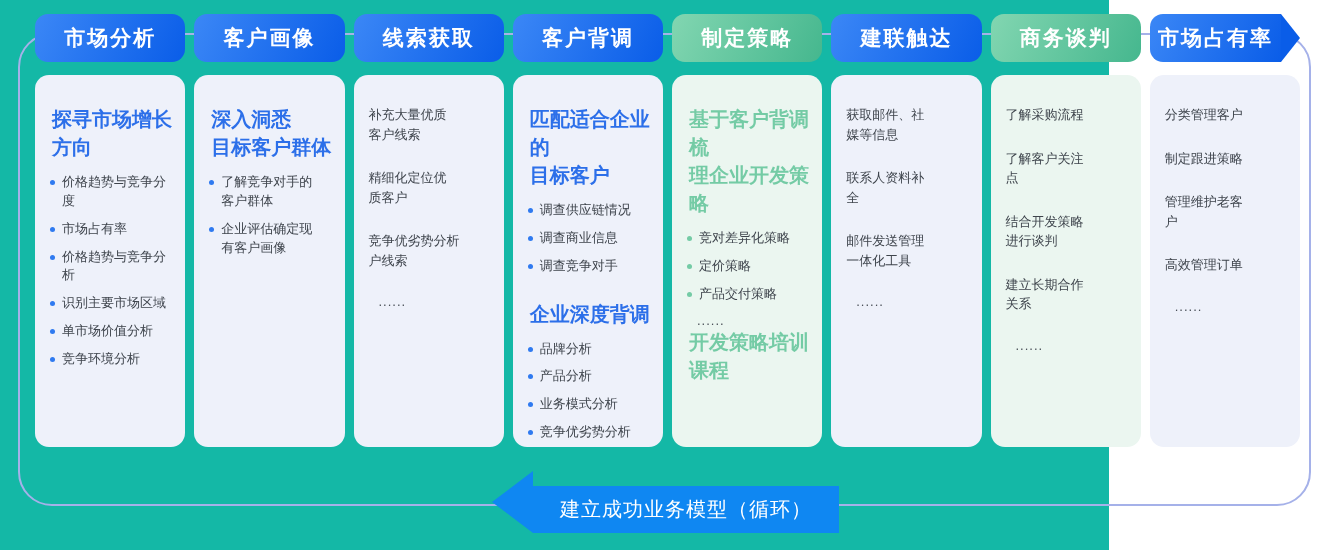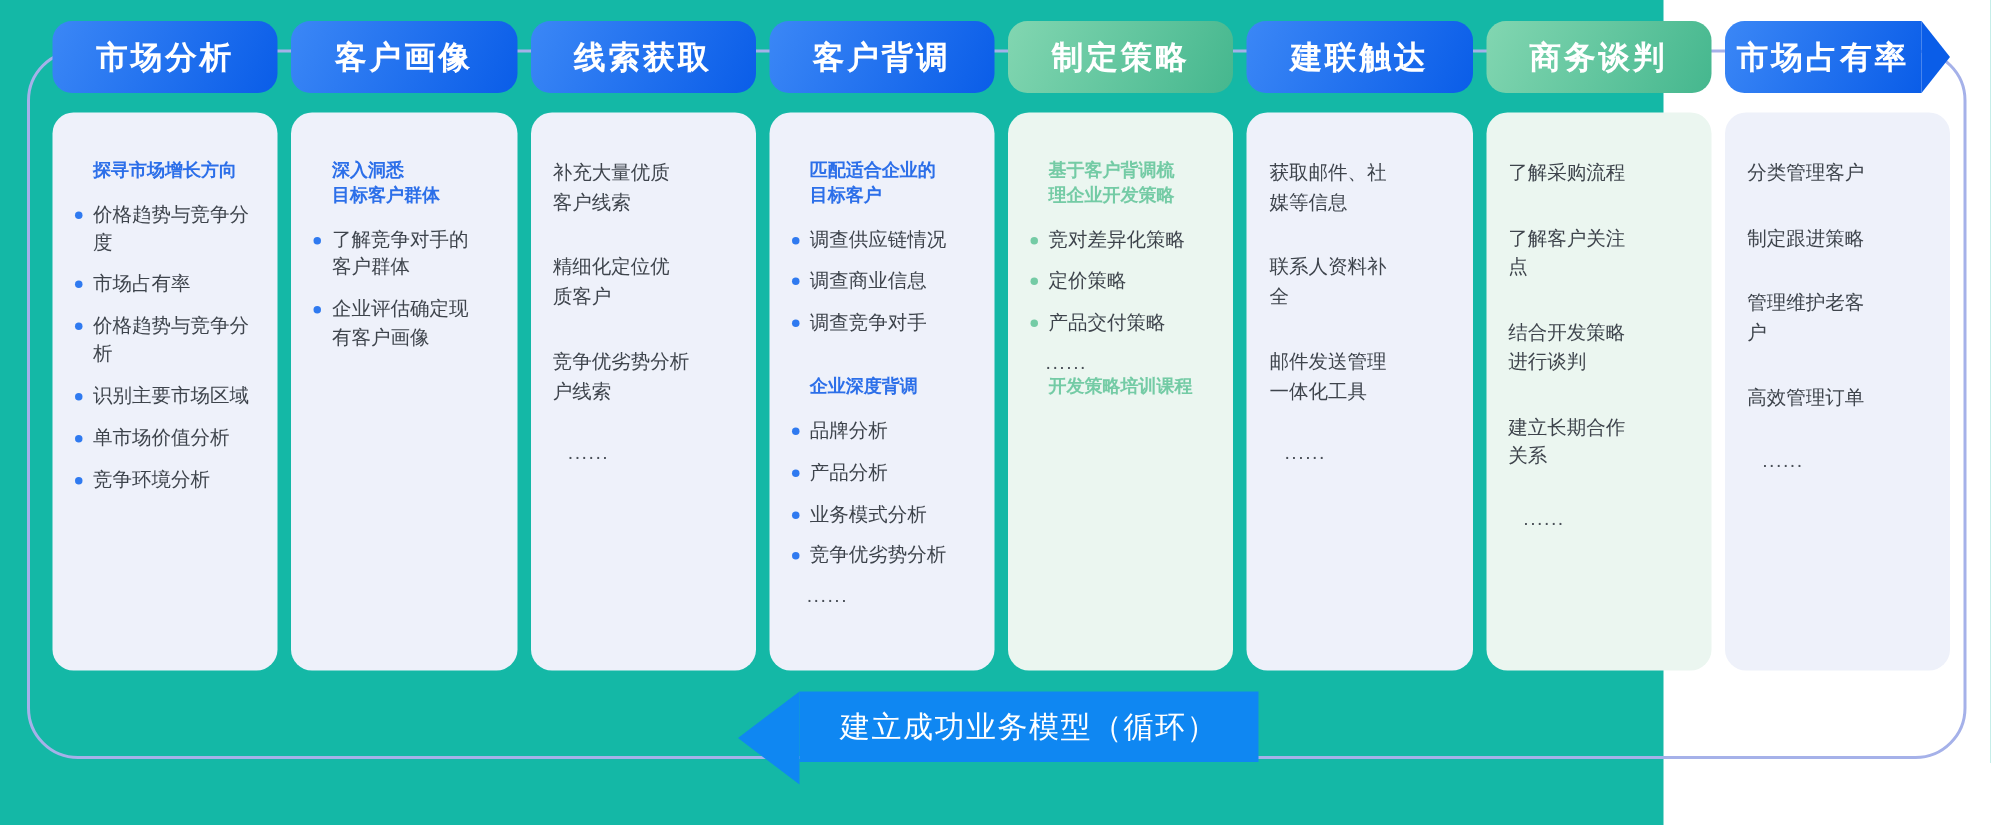--- a/index.html
+++ b/index.html
@@ -38,22 +38,22 @@
   }
 
   .col-card {
     margin-top: 13px; height: 372px; border-radius: 14px;
     padding: 30px 13px 0 13px; overflow: hidden;
   }
   .col-card.blue  { background: #eef1fa; }
   .col-card.green { background: #ebf6f0; }
 
   .sec-heading {
-    font-size: 12px; font-weight: 700; line-height: 1.4;
-    margin: 0 0 12px 14px; white-space: pre-line;
+    font-size: 20px; font-weight: 700; line-height: 1.4;
+    margin: 0 0 12px 4px; white-space: pre-line;
   }
   .sec-heading.blue  { color: #2c6fe9; }
   .sec-heading.green { color: #74cba5; }
   .sec-heading.gap-before { margin-top: 24px; }
 
   .bullet-list { margin-bottom: 2px; }
   .bullet-item {
     display: flex; gap: 7px; margin: 0 0 9px 2px;
     font-size: 13px; color: #3e444c; line-height: 1.45;
   }
@@ -69,22 +69,22 @@
     font-size: 13px; color: #3e444c; line-height: 1.5;
     margin: 0 0 24px 2px; white-space: pre-line;
   }
   .ellipsis {
     font-size: 13px; color: #4a5058; letter-spacing: 1px;
     margin: 6px 0 0 12px;
   }
 
   
   .cycle-banner {
-    position: absolute; left: 492px; top: 461px;
-    display: flex; align-items: flex-start; z-index: 3;
+    position: absolute; left: 492px; top: 471px;
+    display: flex; align-items: flex-end; z-index: 3;
   }
   .banner-arrow {
     width: 0; height: 0;
     border-top: 31px solid transparent; border-bottom: 31px solid transparent;
     border-right: 41px solid #0f87f2;
   }
   .banner-body {
     height: 47px; background: #0f87f2; color: #ffffff;
     display: flex; align-items: center; padding: 0 27px;
     font-size: 20px; font-weight: 500; letter-spacing: 1px; white-space: nowrap;

